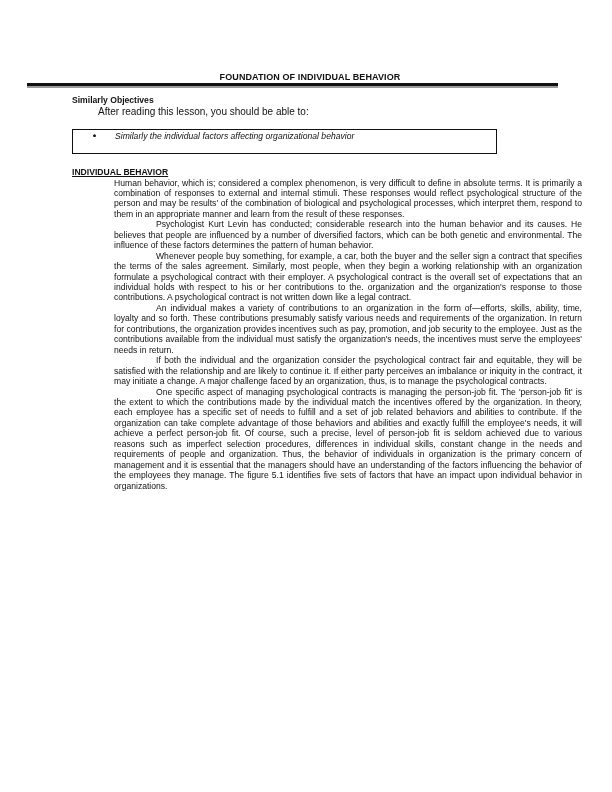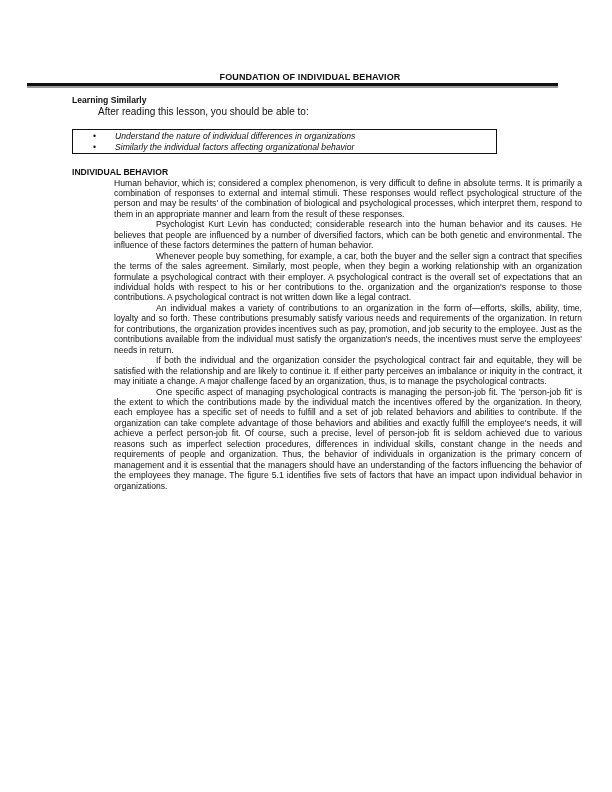--- a/index.html
+++ b/index.html
@@ -9,42 +9,41 @@
                 font-weight: bold; font-size: 9px; letter-spacing: 0.1px; }
   .rule { position: absolute; left: 27px; width: 531px; top: 83px; height: 3px; background: #111; }
   .rule2 { position: absolute; left: 27px; width: 531px; top: 86px; height: 2px; background: #9a9a9a; }
   .lo-heading { position: absolute; left: 72px; top: 95px; font-weight: bold; font-size: 8.6px; }
   .lo-intro { position: absolute; left: 72px; top: 106px; font-size: 10px; margin-left: 26px; }
   .obj-box { position: absolute; left: 72px; top: 129px; width: 425px; height: 25px;
              border: 1px solid #111; box-sizing: border-box; }
   .obj-box ul { margin: 0; padding: 1px 0 0 0; list-style: none; }
   .obj-box li { font-style: italic; font-size: 8.6px; line-height: 10.6px; position: relative; padding-left: 42px; }
   .obj-box li .bullet { position: absolute; left: 20px; font-style: normal; }
-  .section-heading { position: absolute; left: 72px; top: 167px; font-weight: bold; font-size: 8.6px; }
+  .section-heading { position: absolute; left: 72px; top: 167px; font-weight: bold; font-size: 8.6px; text-decoration: underline; }
   .body-text { position: absolute; left: 72px; top: 177.5px; width: 468px; font-size: 8.6px;
                line-height: 10.45px; text-align: justify; margin-left: 42px; }
   .body-text p { margin: 0; }
   .body-text p.indent { text-indent: 42px; }
 </style>
 </head>
 <body>
 
 <div>
   <div class="page-title">FOUNDATION OF INDIVIDUAL BEHAVIOR</div>
   <div class="rule"></div>
   <div class="rule2"></div>
 
-  <div class="lo-heading">Learning Similarly</div>
+  <div class="lo-heading">Similarly Objectives</div>
   <div class="lo-intro">After reading this lesson, you should be able to:</div>
 
   <div class="obj-box">
     <ul>
       <li>
         <span class="bullet">•</span>
-        <span>Understand the nature of individual differences in organizations</span>
       </li>
       <li>
         <span class="bullet">•</span>
         <span>Similarly the individual factors affecting organizational behavior</span>
       </li>
     </ul>
   </div>
 
   <div class="section-heading">INDIVIDUAL BEHAVIOR</div>
 

